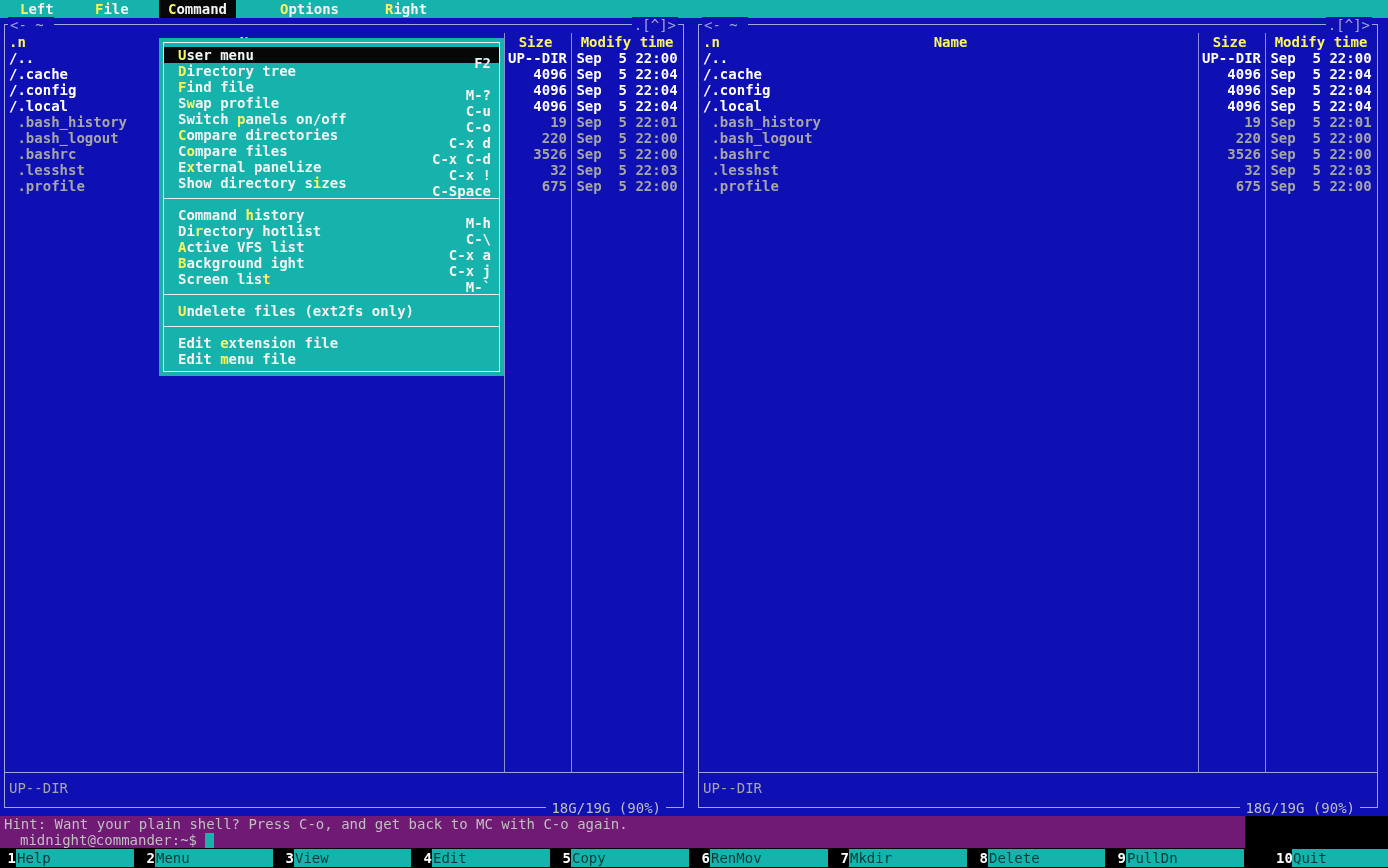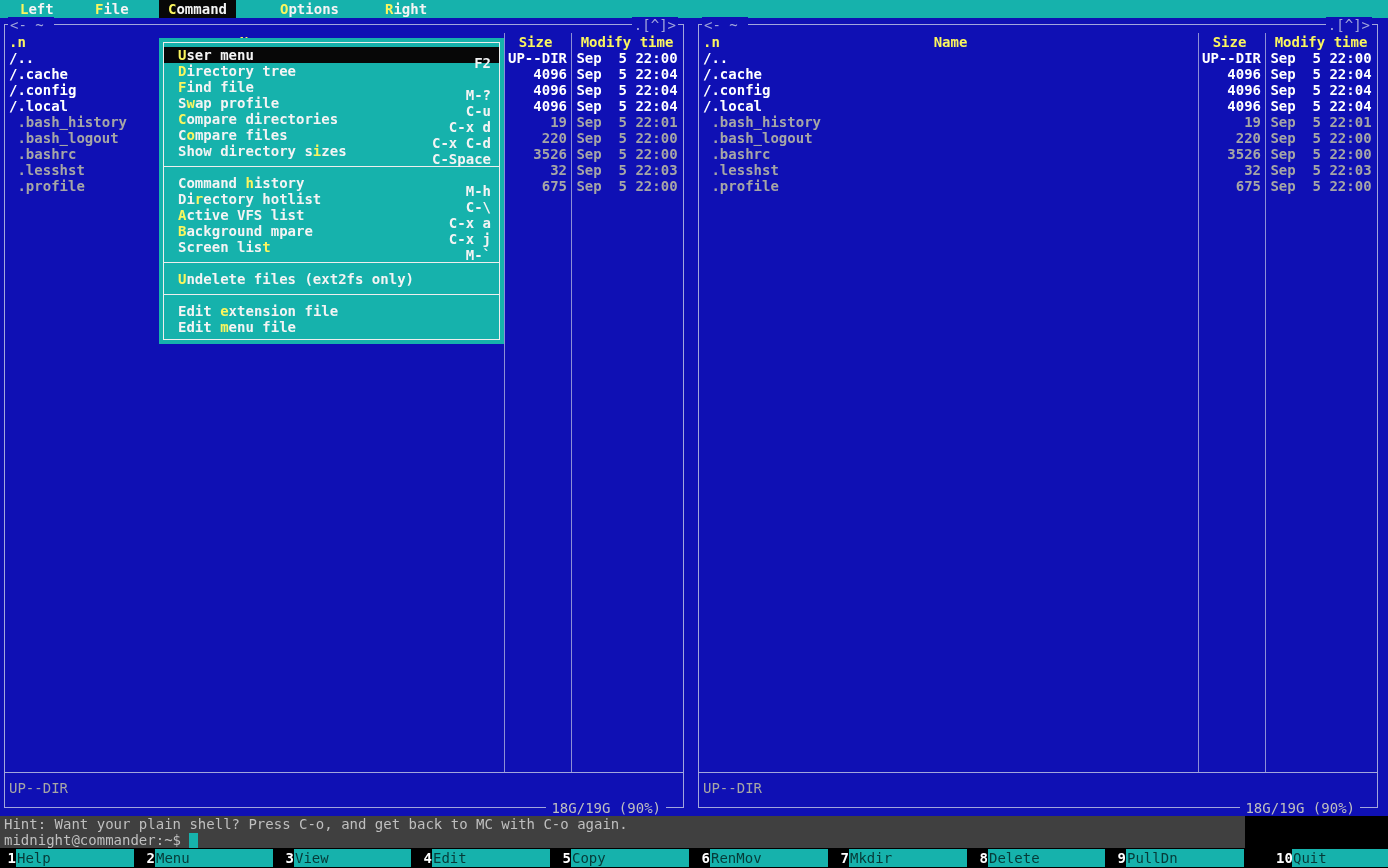--- a/index.html
+++ b/index.html
@@ -8,21 +8,21 @@
     --yellow:#fbf65e;
     --white:#f4f4f4;
     --gray:#a6a6a6;
     --frame:#a2a6dc;
     --term:#bfbfbf;
     --selbg:#070707;
   }
   *{box-sizing:border-box;margin:0;padding:0;}
   html,body{width:1388px;height:868px;background:#000;overflow:hidden;}
   body{font-family:"DejaVu Sans Mono", monospace;font-size:14px;line-height:16px;font-weight:bold;}
-  .screen{position:relative;width:1245px;height:868px;background:#404040;}
+  .screen{position:relative;width:1245px;height:868px;background:#701a75;}
 
   
   .menubar{position:absolute;top:0;left:0;width:1388px;height:18px;background:var(--teal);}
   .mb-item{position:absolute;top:0;height:18px;line-height:18px;color:var(--white);cursor:default;white-space:pre;}
   .mb-item .hot{color:var(--yellow);}
   .mb-item.sel{background:var(--selbg);padding:0 9px;}
 
   
   .workspace{position:absolute;top:18px;left:0;width:1388px;height:798px;background:var(--blue);}
 
@@ -51,21 +51,21 @@
   .menu-inner{border:1px solid #eeeeee;padding:4px 0;}
   .mitem{height:16px;display:flex;align-items:center;padding:0 8px 0 14px;color:var(--white);white-space:pre;cursor:default;}
   .mitem .hot{color:var(--yellow);}
   .mitem .shortcut{margin-left:auto;color:var(--white);margin-top:16px;}
   .mitem.sel{background:var(--selbg);text-align:center;}
   .msep{height:16px;position:relative;}
   .msep::before{content:"";position:absolute;left:0;right:0;top:7px;border-top:1px solid #eeeeee;}
 
   
   .hintline{position:absolute;top:816px;left:4px;height:16px;color:var(--term);font-weight:normal;white-space:pre;}
-  .promptline{position:absolute;top:832px;left:4px;height:16px;color:var(--term);font-weight:normal;white-space:pre;}
+  .promptline{position:absolute;top:832px;left:20px;height:16px;color:var(--term);font-weight:normal;white-space:pre;}
   .cursor{display:inline-block;width:9px;height:15px;background:var(--teal);vertical-align:text-bottom;}
 
   
   .keybar{position:absolute;top:848px;left:0;width:1388px;height:20px;background:#000;}
   .fnkey{position:absolute;top:0;height:20px;display:flex;align-items:stretch;cursor:default;}
   .fnkey .num{width:16px;text-align:right;color:#ffffff;font-weight:bold;line-height:20px;}
   .fnkey .btn{flex:1;margin:1px 5px 1px 0;background:var(--teal);color:#063a38;font-weight:normal;line-height:18px;padding-left:1px;white-space:pre;}
 </style>
 </head>
 <body>
@@ -121,28 +121,30 @@
           <div class="ministatus">UP--DIR</div>
           <div class="freespace">18G/19G (90%)</div>
         </div>
       </div>
     <div class="dropdown">
       <div class="menu-inner" id="menu-inner">
           <div class="mitem sel"><span><span></span><span class="hot">U</span><span>ser menu</span></span><span class="shortcut">F2</span></div>
           <div class="mitem"><span><span></span><span class="hot">D</span><span>irectory tree</span></span><span class="shortcut"></span></div>
           <div class="mitem"><span><span></span><span class="hot">F</span><span>ind file</span></span><span class="shortcut">M-?</span></div>
           <div class="mitem"><span><span>S</span><span class="hot">w</span><span>ap profile</span></span><span class="shortcut">C-u</span></div>
+          <div class="mitem"><span><span>Switch </span><span class="hot">p</span><span>anels on/off</span></span><span class="shortcut">C-o</span></div>
           <div class="mitem"><span><span></span><span class="hot">C</span><span>ompare directories</span></span><span class="shortcut">C-x d</span></div>
           <div class="mitem"><span><span>C</span><span class="hot">o</span><span>mpare files</span></span><span class="shortcut">C-x C-d</span></div>
+          <div class="mitem"><span><span>E</span><span class="hot">x</span><span>ternal panelize</span></span><span class="shortcut">C-x !</span></div>
           <div class="mitem"><span><span>Show directory s</span><span class="hot">i</span><span>zes</span></span><span class="shortcut">C-Space</span></div>
           <div class="msep"></div>
           <div class="mitem"><span><span>Command </span><span class="hot">h</span><span>istory</span></span><span class="shortcut">M-h</span></div>
           <div class="mitem"><span><span>Di</span><span class="hot">r</span><span>ectory hotlist</span></span><span class="shortcut">C-\</span></div>
           <div class="mitem"><span><span></span><span class="hot">A</span><span>ctive VFS list</span></span><span class="shortcut">C-x a</span></div>
-          <div class="mitem"><span><span></span><span class="hot">B</span><span>ackground mpare</span></span><span class="shortcut">C-x j</span></div>
+          <div class="mitem"><span><span></span><span class="hot">B</span><span>ackground ight</span></span><span class="shortcut">C-x j</span></div>
           <div class="mitem"><span><span>Screen lis</span><span class="hot">t</span><span></span></span><span class="shortcut">M-`</span></div>
           <div class="msep"></div>
           <div class="mitem"><span><span></span><span class="hot">U</span><span>ndelete files (ext2fs only)</span></span><span class="shortcut"></span></div>
           <div class="msep"></div>
           <div class="mitem"><span><span>Edit </span><span class="hot">e</span><span>xtension file</span></span><span class="shortcut"></span></div>
           <div class="mitem"><span><span>Edit </span><span class="hot">m</span><span>enu file</span></span><span class="shortcut"></span></div>
         </div>
     </div>
   </div>
 

